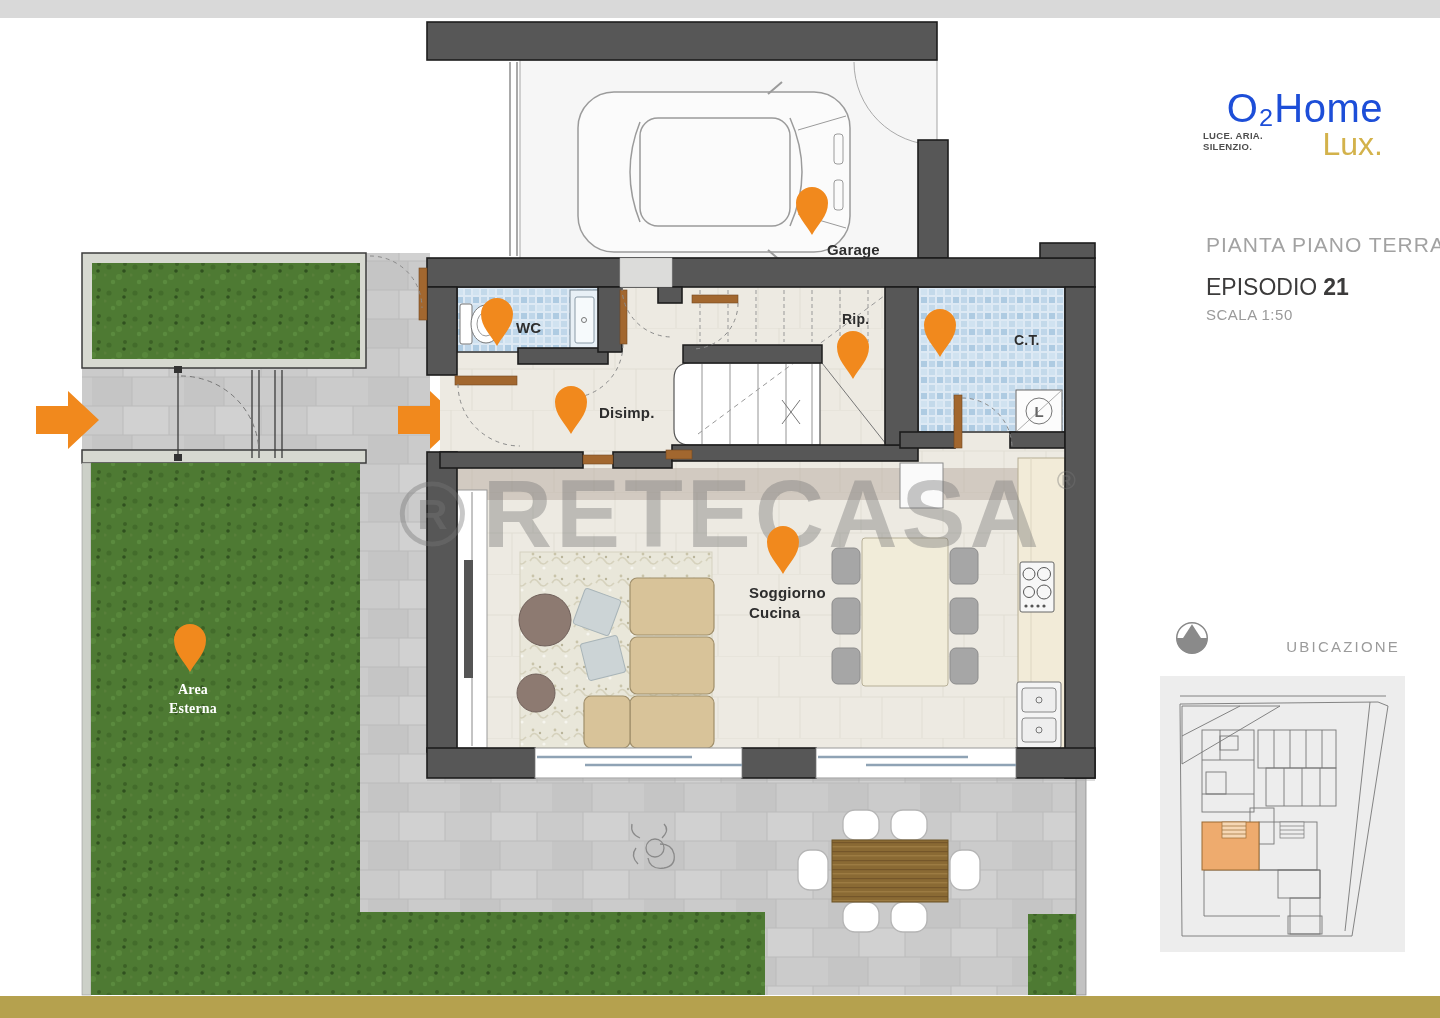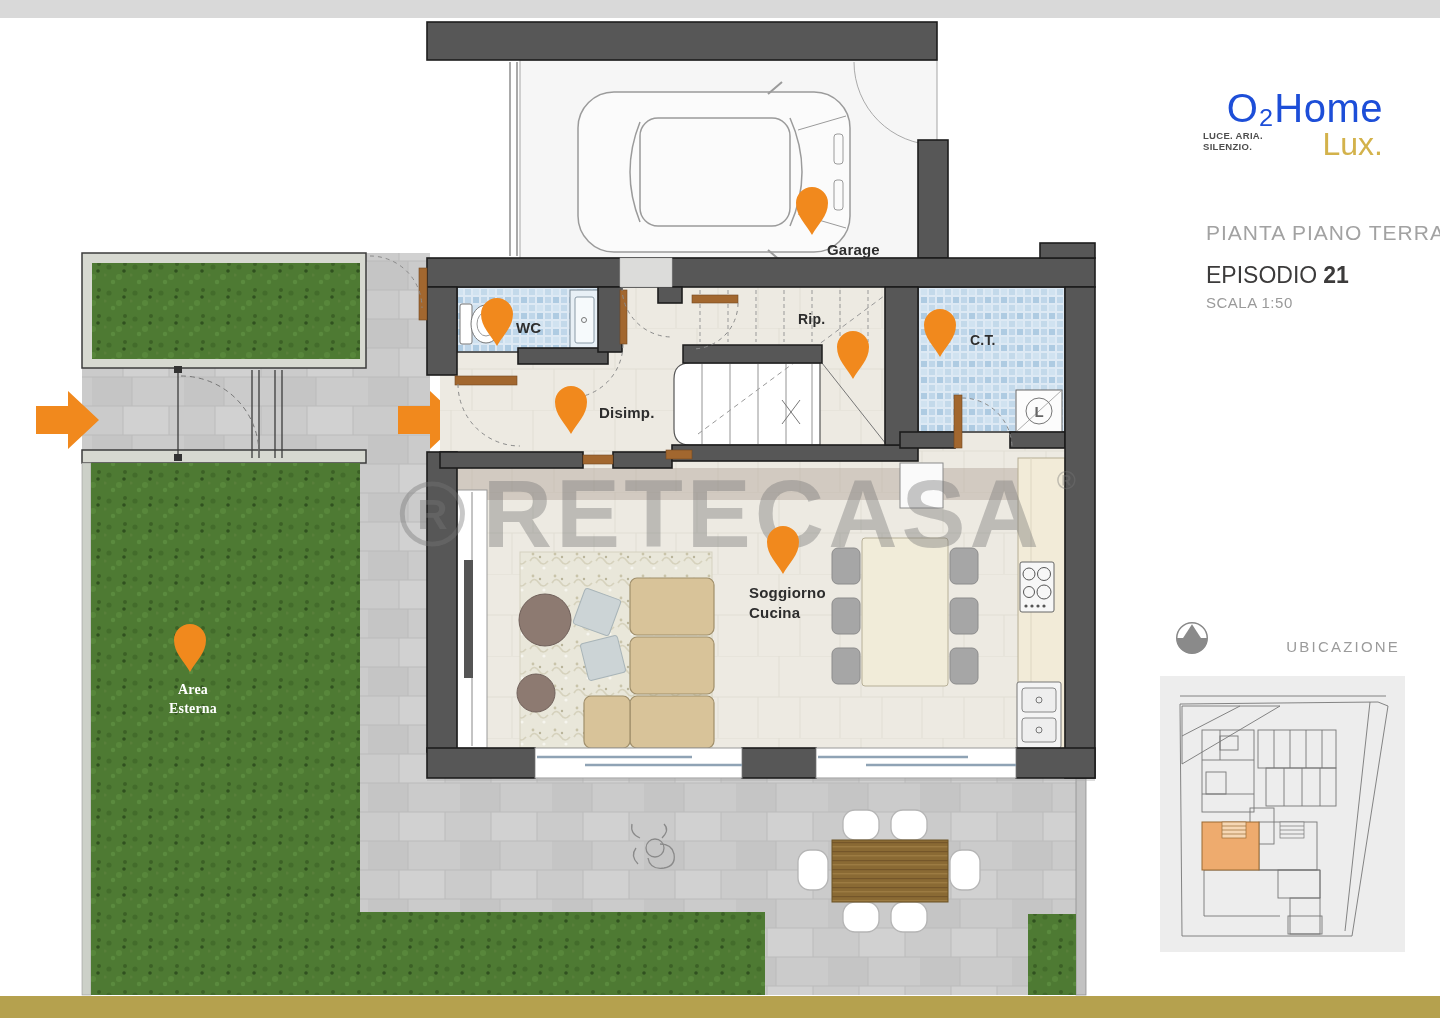--- a/index.html
+++ b/index.html
@@ -9,29 +9,29 @@
   .gold-bar{position:absolute;left:0;top:996px;width:1440px;height:22px;background:#b5a14e;}
   .plan-svg{position:absolute;left:0;top:0;}
   
   .watermark{position:absolute;left:396px;top:456px;width:680px;height:116px;display:flex;
              align-items:center;gap:14px;color:rgba(118,118,118,.40);pointer-events:none;}
   .wm-text{font-size:96px;font-weight:800;letter-spacing:4px;line-height:1;white-space:nowrap;}
   .wm-reg{font-size:26px;font-weight:700;position:relative;top:-34px;}
   
   .pin{position:absolute;width:36px;height:50px;}
   .room-label{position:absolute;font-weight:700;color:#2d2d2d;font-size:15px;letter-spacing:.2px;line-height:20px;}
-  .room-label.small{font-size:14px;}
+  .room-label.small{font-size:14px;margin-left:44px;}
   .room-label.white{color:#ffffff;text-align:center;}
   
   .brand{position:absolute;left:1203px;top:88px;width:180px;}
   .brand-main{font-size:40px;color:#1d4ed8;letter-spacing:.5px;line-height:1;text-align:right;}
   .brand-row{display:flex;align-items:flex-start;margin-top:2px;}
   .brand-tagline{font-size:9.5px;font-weight:700;color:#4e4e4e;letter-spacing:.3px;}
   .brand-lux{font-size:32px;color:#d3b24b;line-height:.9;margin-left:26px;}
-  .titleblock{position:absolute;left:1206px;top:221px;width:210px;}
+  .titleblock{position:absolute;left:1206px;top:233px;width:210px;}
   .tb-sub{font-size:21px;color:#a2a2a2;letter-spacing:1px;white-space:nowrap;}
   .tb-epi{font-size:23px;color:#3c3b3b;margin-top:17px;}
   .tb-epi-num{font-weight:800;margin-left:6px;}
   .tb-scale{font-size:15px;color:#9a9a9a;letter-spacing:.5px;margin-top:5px;}
   .compass{position:absolute;left:1172px;top:618px;}
   .ubi-label{position:absolute;left:1240px;top:638px;width:160px;text-align:right;
              font-size:15px;color:#9b9b9b;letter-spacing:2.2px;}
   .site-map{position:absolute;left:1160px;top:676px;width:245px;height:276px;background:#ededed;}
 </style>
 </head>

